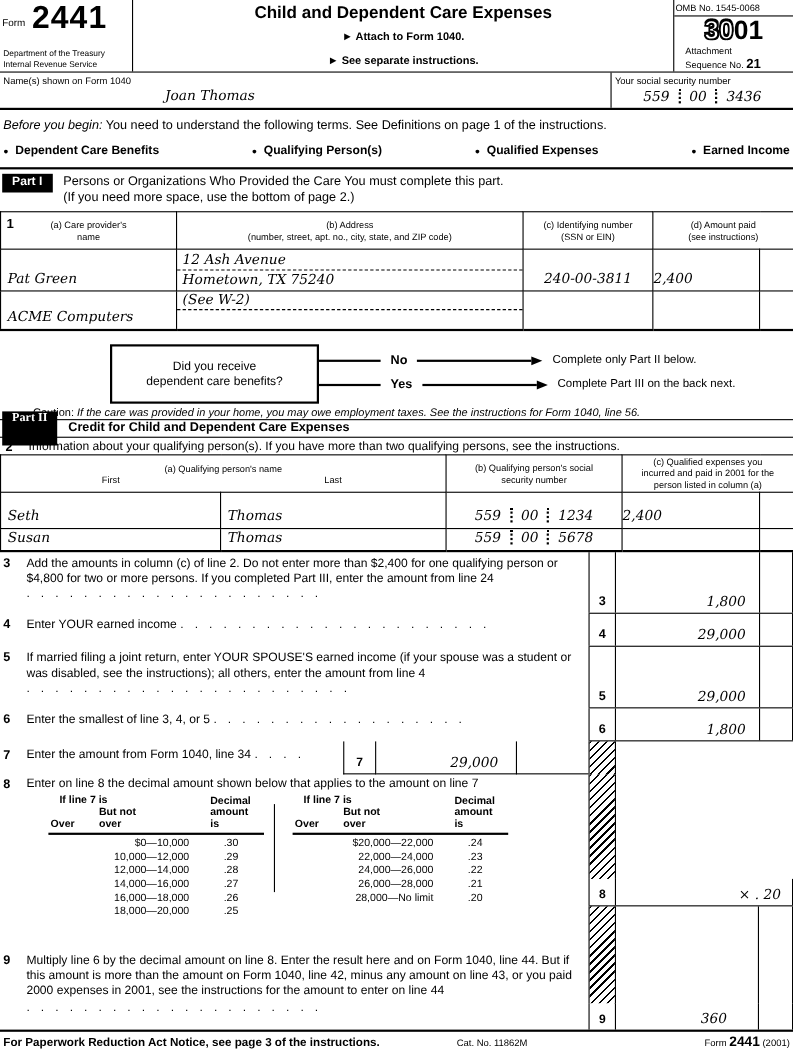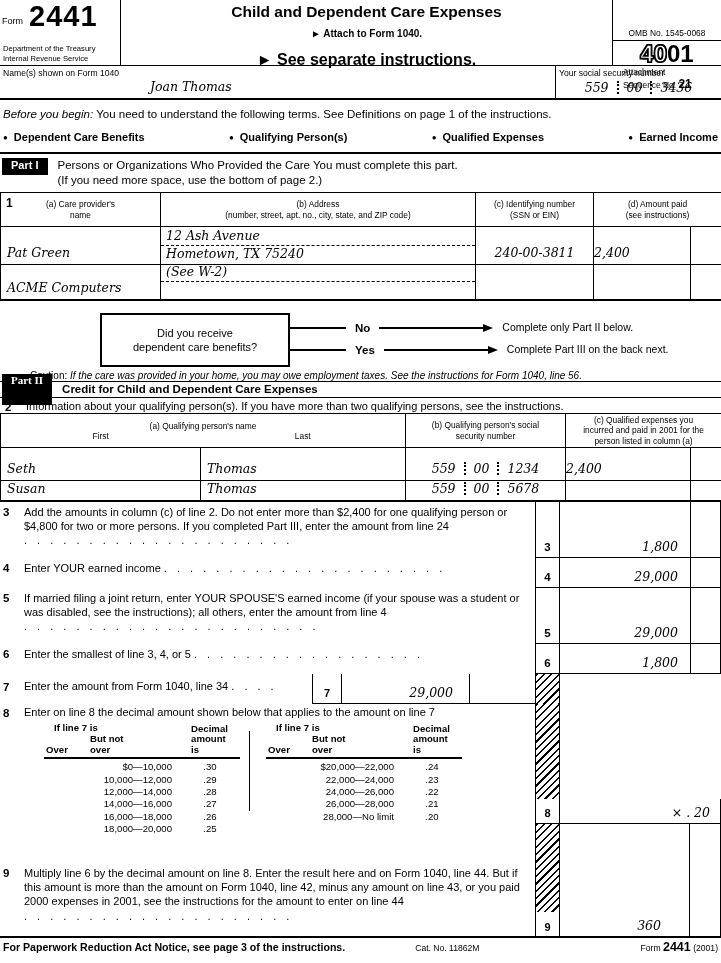--- a/index.html
+++ b/index.html
@@ -18,23 +18,23 @@
   
   .hdr { display: flex; height: 66px; border-bottom: 1.4px solid #000; }
   .hdr-left { width: 121px; border-right: 1.6px solid #000; position: relative; padding: 2px 2px; }
   .hl-top { display: flex; align-items: flex-start; }
   .form-word { font-size: 9px; margin-top: 14px; }
   .form-number-big { font-size: 29px; font-weight: bold; letter-spacing: 1px; margin-left: 6px; line-height: 1; }
   .treasury { position: absolute; bottom: 2px; left: 3px; font-size: 7.6px; line-height: 1.25; }
   .hdr-center { flex: 1; text-align: center; padding-top: 2px; }
   .hdr-title { font-size: 15.5px; font-weight: bold; }
   .hdr-sub { font-size: 10px; font-weight: bold; margin-top: 7px; }
-  .hdr-sub2 { font-size: 16px; font-weight: bold; margin-top: 9px; }
+  .hdr-sub2 { font-size: 10px; font-weight: bold; margin-top: 9px; }
   .hdr-right { width: 109px; border-left: 1.6px solid #000; display: flex; flex-direction: column; }
-  .omb { font-size: 8.4px; border-bottom: 1.4px solid #000; padding: 2px 1px 1px; text-align: center; margin-top: 26px; }
+  .omb { font-size: 8.4px; border-bottom: 1.4px solid #000; padding: 2px 1px 1px; text-align: left; }
   .year { font-size: 24px; line-height: 1; padding-top: 1px; text-align: center; font-weight: bold; }
   .yr-o { color: #fff; -webkit-text-stroke: 1.3px #000;
           text-shadow: -1px -1px 0 #000, 1px -1px 0 #000, -1px 1px 0 #000, 1px 1px 0 #000; }
   .attach-seq { font-size: 8.4px; padding: 1px 0 0 10px; line-height: 1.2; }
   .seq-no { font-size: 12px; font-weight: bold; }
 
   
   .name-row { display: flex; height: 34px; border-bottom: 2.4px solid #000; }
   .name-cell { flex: 1; position: relative; padding: 2px 3px; }
   .small-label { font-size: 8.6px; }
@@ -183,21 +183,21 @@
         <div>Internal Revenue Service</div>
       </div>
     </div>
     <div class="hdr-center">
       <div class="hdr-title">Child and Dependent Care Expenses</div>
       <div class="hdr-sub">► Attach to Form 1040.</div>
       <div class="hdr-sub2">► See separate instructions.</div>
     </div>
     <div class="hdr-right">
       <div class="omb">OMB No. 1545-0068</div>
-      <div class="year"><span class="yr-o">40</span><span>01</span></div>
+      <div class="year"><span class="yr-o">30</span><span>01</span></div>
       <div class="attach-seq">
         <div>Attachment</div>
         <div><span>Sequence No.</span> <span class="seq-no">21</span></div>
       </div>
     </div>
   </div>
 
   <div class="name-row">
     <div class="name-cell">
       <div class="small-label">Name(s) shown on Form 1040</div>

